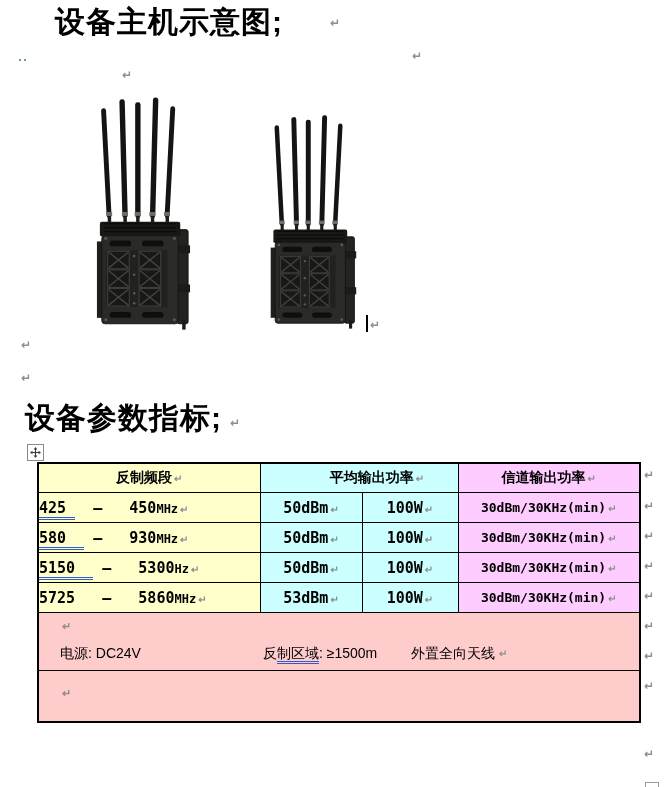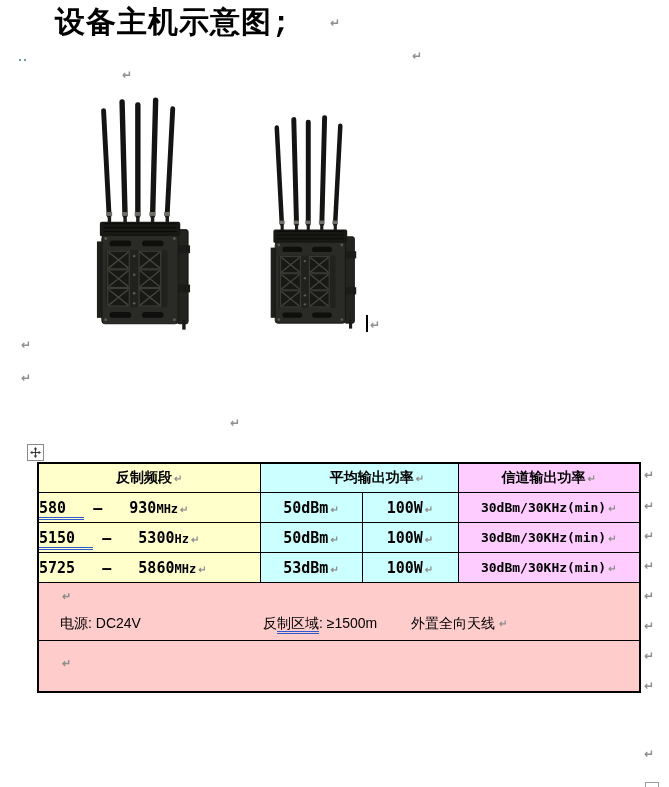--- a/index.html
+++ b/index.html
@@ -1,18 +1,18 @@
 <!DOCTYPE html>
 <html><head>
 <meta charset="utf-8">
 <style>
   html,body{margin:0;padding:0;background:#fff;}
   .page{position:relative;width:669px;height:787px;background:#ffffff;overflow:hidden;
         font-family:"Liberation Sans","DejaVu Sans",sans-serif;color:#000;}
-  .doc-title{position:absolute;font-family:Liberation Mono, monospace;
+  .doc-title{position:absolute;font-family:Liberation Sans, sans-serif;
              font-size:30px;font-weight:600;letter-spacing:1px;white-space:nowrap;}
   #title1{left:55px;top:2px;}
   #title2{left:25px;top:398px;}
   .pmark{position:absolute;color:#8f8f8f;font-size:12px;line-height:12px;font-weight:bold;}
   .dots{position:absolute;left:19px;top:59px;width:12px;height:3px;}
   .dots i{display:inline-block;width:2px;height:2px;background:#6f9d9d;margin-right:3px;vertical-align:top;}
   .cursor-bar{position:absolute;left:366px;top:315px;width:2px;height:17px;background:#000;}
   
   table.spec{position:absolute;left:37px;top:462px;border-collapse:collapse;table-layout:fixed;
              border:2px solid #000;}
@@ -36,20 +36,21 @@
   .resize-handle{position:absolute;left:645px;top:782px;width:12px;height:6px;background:#fff;
                border:1px solid #9a9a9a;border-bottom:none;}
   .dev{position:absolute;}
 </style>
 </head>
 <body>
 
 <div class="page">
 
   <div class="doc-title" id="title1">设备主机示意图;</div>
+  <div class="doc-title" id="title2">设备参数指标;</div>
 
   <span class="pmark" style="left:330px;top:17px;">↵</span>
   <span class="pmark" style="left:412px;top:50px;">↵</span>
   <span class="pmark" style="left:122px;top:69px;">↵</span>
   <span class="pmark" style="left:21px;top:339px;">↵</span>
   <span class="pmark" style="left:21px;top:372px;">↵</span>
   <span class="pmark" style="left:370px;top:319px;">↵</span>
   <span class="pmark" style="left:230px;top:417px;">↵</span>
   <div class="dots"><i></i><i></i></div>
   <div class="cursor-bar"></div>
@@ -163,20 +164,26 @@
         <col style="width:102px">
         <col style="width:96px">
         <col style="width:182px">
       </colgroup>
     <tbody id="rows">
       <tr>
         <th class="hcell" id="h0" style="background: rgb(255, 255, 204);">反制频段<span class="pm-in" style="font-size: 10px;">↵</span></th>
         <th class="hcell" id="h1" colspan="2" style="background: rgb(204, 255, 255); padding-left: 36px;">平均输出功率<span class="pm-in" style="font-size: 10px;">↵</span></th>
         <th class="hcell" id="h2" style="background: rgb(255, 204, 255);">信道输出功率<span class="pm-in" style="font-size: 10px;">↵</span></th>
       </tr>
+    <tr>
+          <td class="freq-cell" style="background: rgb(255, 255, 204);"><span class="u ">425 </span><span class="">  –   </span><span class="">450</span><span class="unit">MHz</span><span class="pm-in" style="font-size: 10px;">↵</span></td>
+          <td class="avg-cell" style="background: rgb(204, 255, 255);">50dBm<span class="pm-in" style="font-size: 10px;">↵</span></td>
+          <td class="peak-cell" style="background: rgb(204, 255, 255);">100W<span class="pm-in" style="font-size: 10px;">↵</span></td>
+          <td class="channel-cell" style="background: rgb(255, 204, 255);">30dBm/30KHz(min)<span class="pm-in" style="font-size: 10px;">↵</span></td>
+        </tr>
         <tr>
           <td class="freq-cell" style="background: rgb(255, 255, 204);"><span class="u ">580  </span><span class=""> –   </span><span class="">930</span><span class="unit">MHz</span><span class="pm-in" style="font-size: 10px;">↵</span></td>
           <td class="avg-cell" style="background: rgb(204, 255, 255);">50dBm<span class="pm-in" style="font-size: 10px;">↵</span></td>
           <td class="peak-cell" style="background: rgb(204, 255, 255);">100W<span class="pm-in" style="font-size: 10px;">↵</span></td>
           <td class="channel-cell" style="background: rgb(255, 204, 255);">30dBm/30KHz(min)<span class="pm-in" style="font-size: 10px;">↵</span></td>
         </tr>
         <tr>
           <td class="freq-cell" style="background: rgb(255, 255, 204);"><span class="u ">5150  </span><span class=""> –   5300</span><span class="unit">Hz</span><span class="pm-in" style="font-size: 10px;">↵</span></td>
           <td class="avg-cell" style="background: rgb(204, 255, 255);">50dBm<span class="pm-in" style="font-size: 10px;">↵</span></td>
           <td class="peak-cell" style="background: rgb(204, 255, 255);">100W<span class="pm-in" style="font-size: 10px;">↵</span></td>

